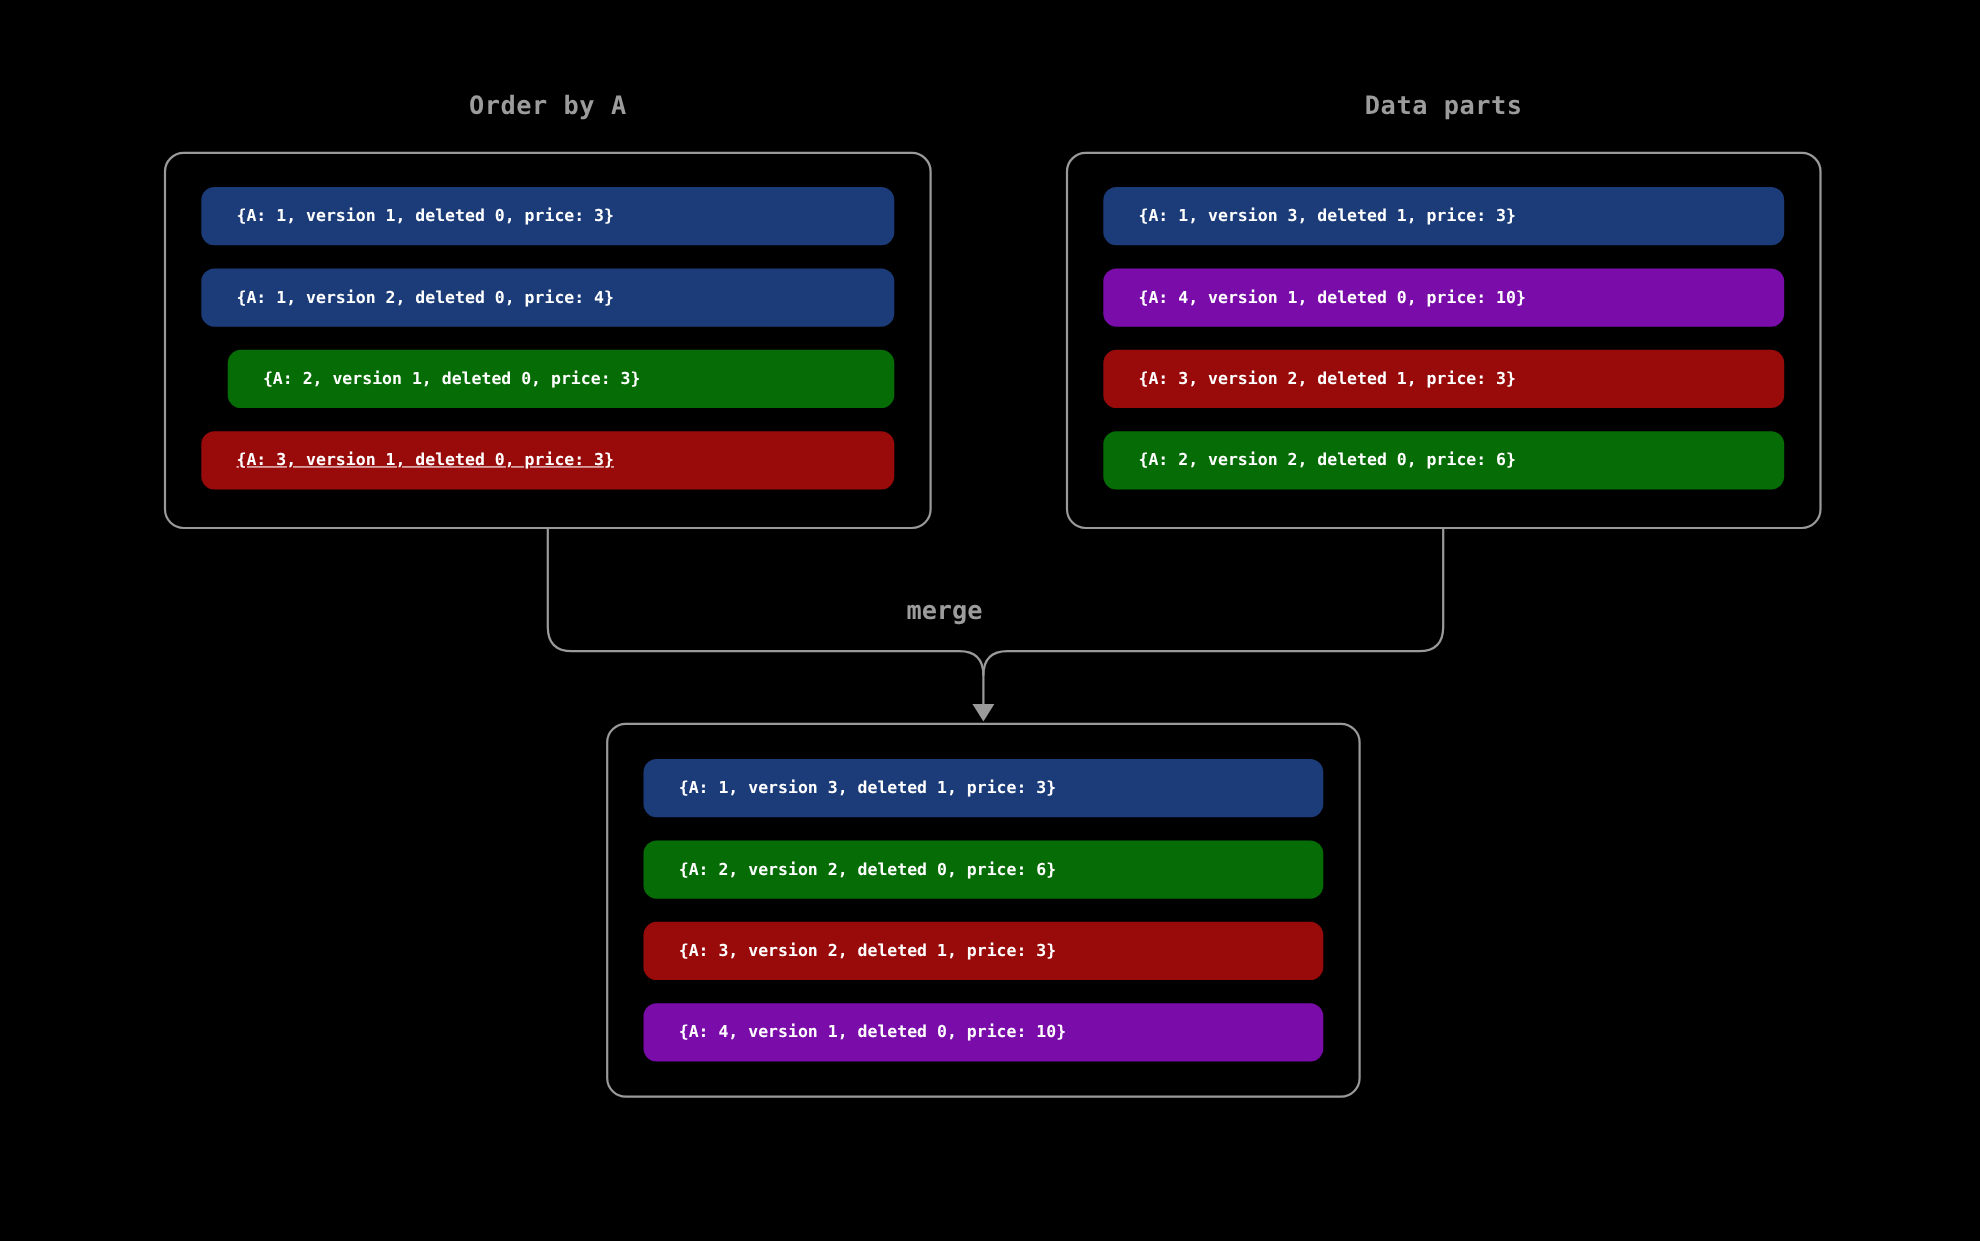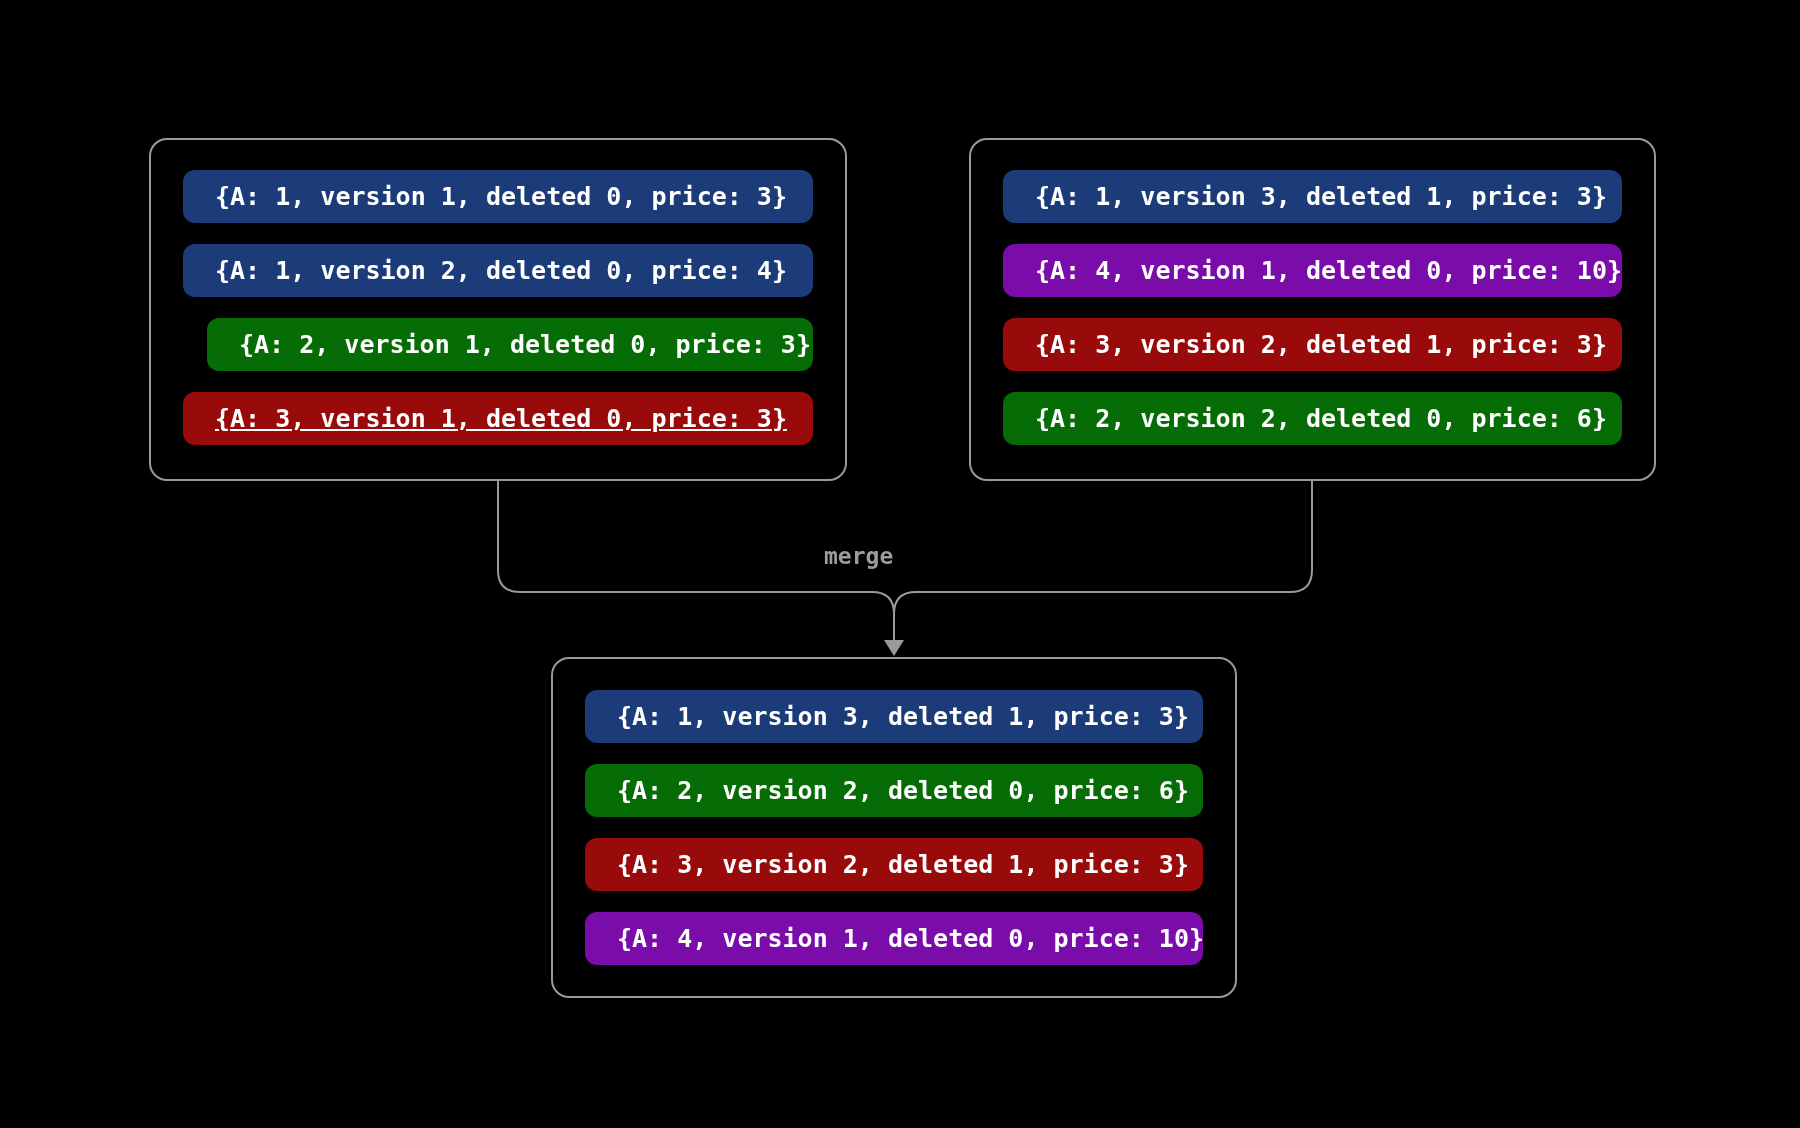--- a/index.html
+++ b/index.html
@@ -23,40 +23,42 @@
   #title-parts { left: 969px; top: 84px; width: 687px; }
   .group-box {
     position: absolute; border: 2px solid var(--line); border-radius: 18px;
     display: flex; flex-direction: column; gap: 21px; background: var(--bg);
   }
   #box-order  { left: 149px; top: 138px; width: 698px; height: 343px; padding: 30px 32px; }
   #box-parts  { left: 969px; top: 138px; width: 687px; height: 343px; padding: 30px 32px; }
   #box-merged { left: 551px; top: 657px; width: 686px; height: 341px; padding: 31px 32px; }
   .row {
     height: 53px; border-radius: 12px; flex: 0 0 53px;
-    color: var(--row_text); font-size: 25px; font-weight: 600;
+    color: var(--row_text); font-size: 15px; font-weight: 600;
     line-height: 53px; padding-left: 32px; white-space: pre; overflow: hidden;
   }
   .merge-label {
     position: absolute; left: 824px; top: 543px; width: 140px;
     text-align: left; color: var(--muted);
     font-size: 23px; font-weight: bold; white-space: pre;
   }
 </style>
 </head>
 <body>
 
 <div class="canvas">
 
   <svg class="connector-svg" width="1800" height="1128" viewBox="0 0 1800 1128">
     <path fill="none" stroke-width="2" d="M 498 481 L 498 570 Q 498 592 520 592 L 872 592 Q 894 592 894 614 L 894 642" stroke="#9a9a9a"></path>
     <path fill="none" stroke-width="2" d="M 1312 481 L 1312 570 Q 1312 592 1290 592 L 916 592 Q 894 592 894 614" stroke="#9a9a9a"></path>
     <polygon points="884,640 904,640 894,656" fill="#9a9a9a"></polygon>
   </svg>
 
+  <div class="box-title" id="title-order">Order by A</div>
+  <div class="box-title" id="title-parts">Data parts</div>
 
   <div class="group-box" id="box-order">
     <div class="row" style="background: var(--blue);">{A: 1, version 1, deleted 0, price: 3}</div>
     <div class="row" style="background: var(--blue);">{A: 1, version 2, deleted 0, price: 4}</div>
     <div class="row" style="background: var(--green); margin-left: 24px;">{A: 2, version 1, deleted 0, price: 3}</div>
     <div class="row" style="background: var(--red); text-decoration: underline;">{A: 3, version 1, deleted 0, price: 3}</div>
   </div>
 
   <div class="group-box" id="box-parts">
     <div class="row" style="background: var(--blue);">{A: 1, version 3, deleted 1, price: 3}</div>

